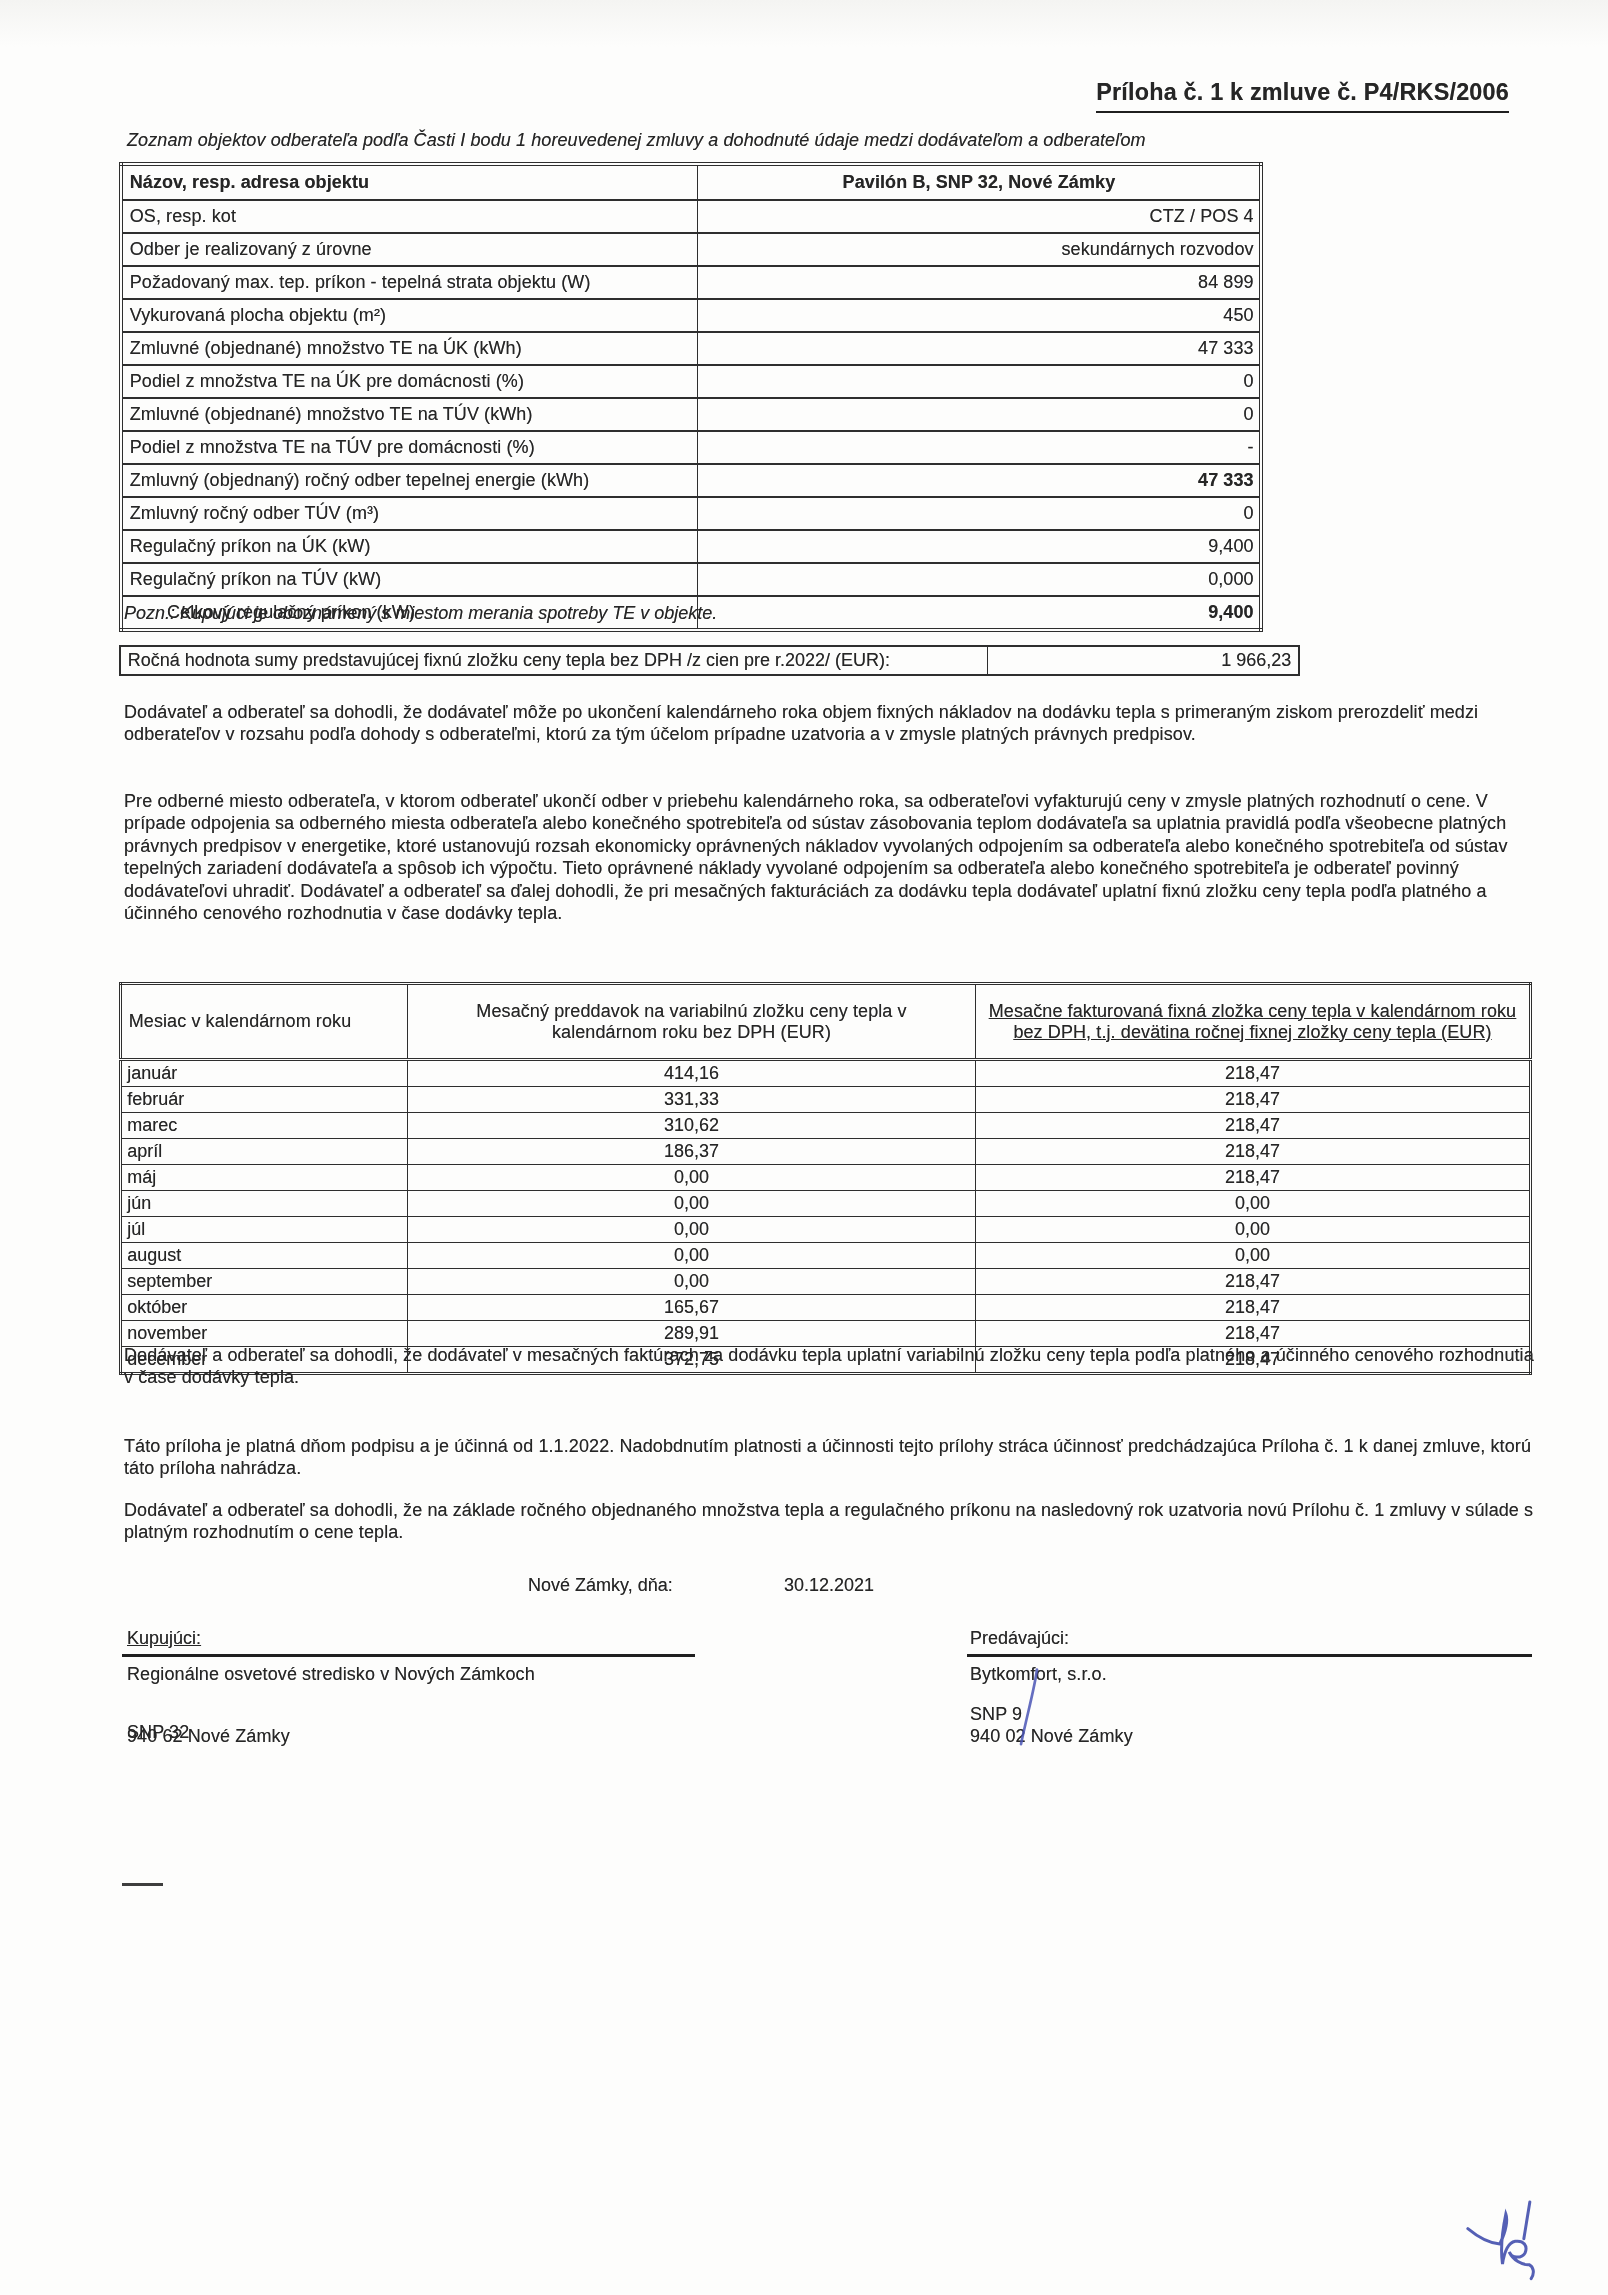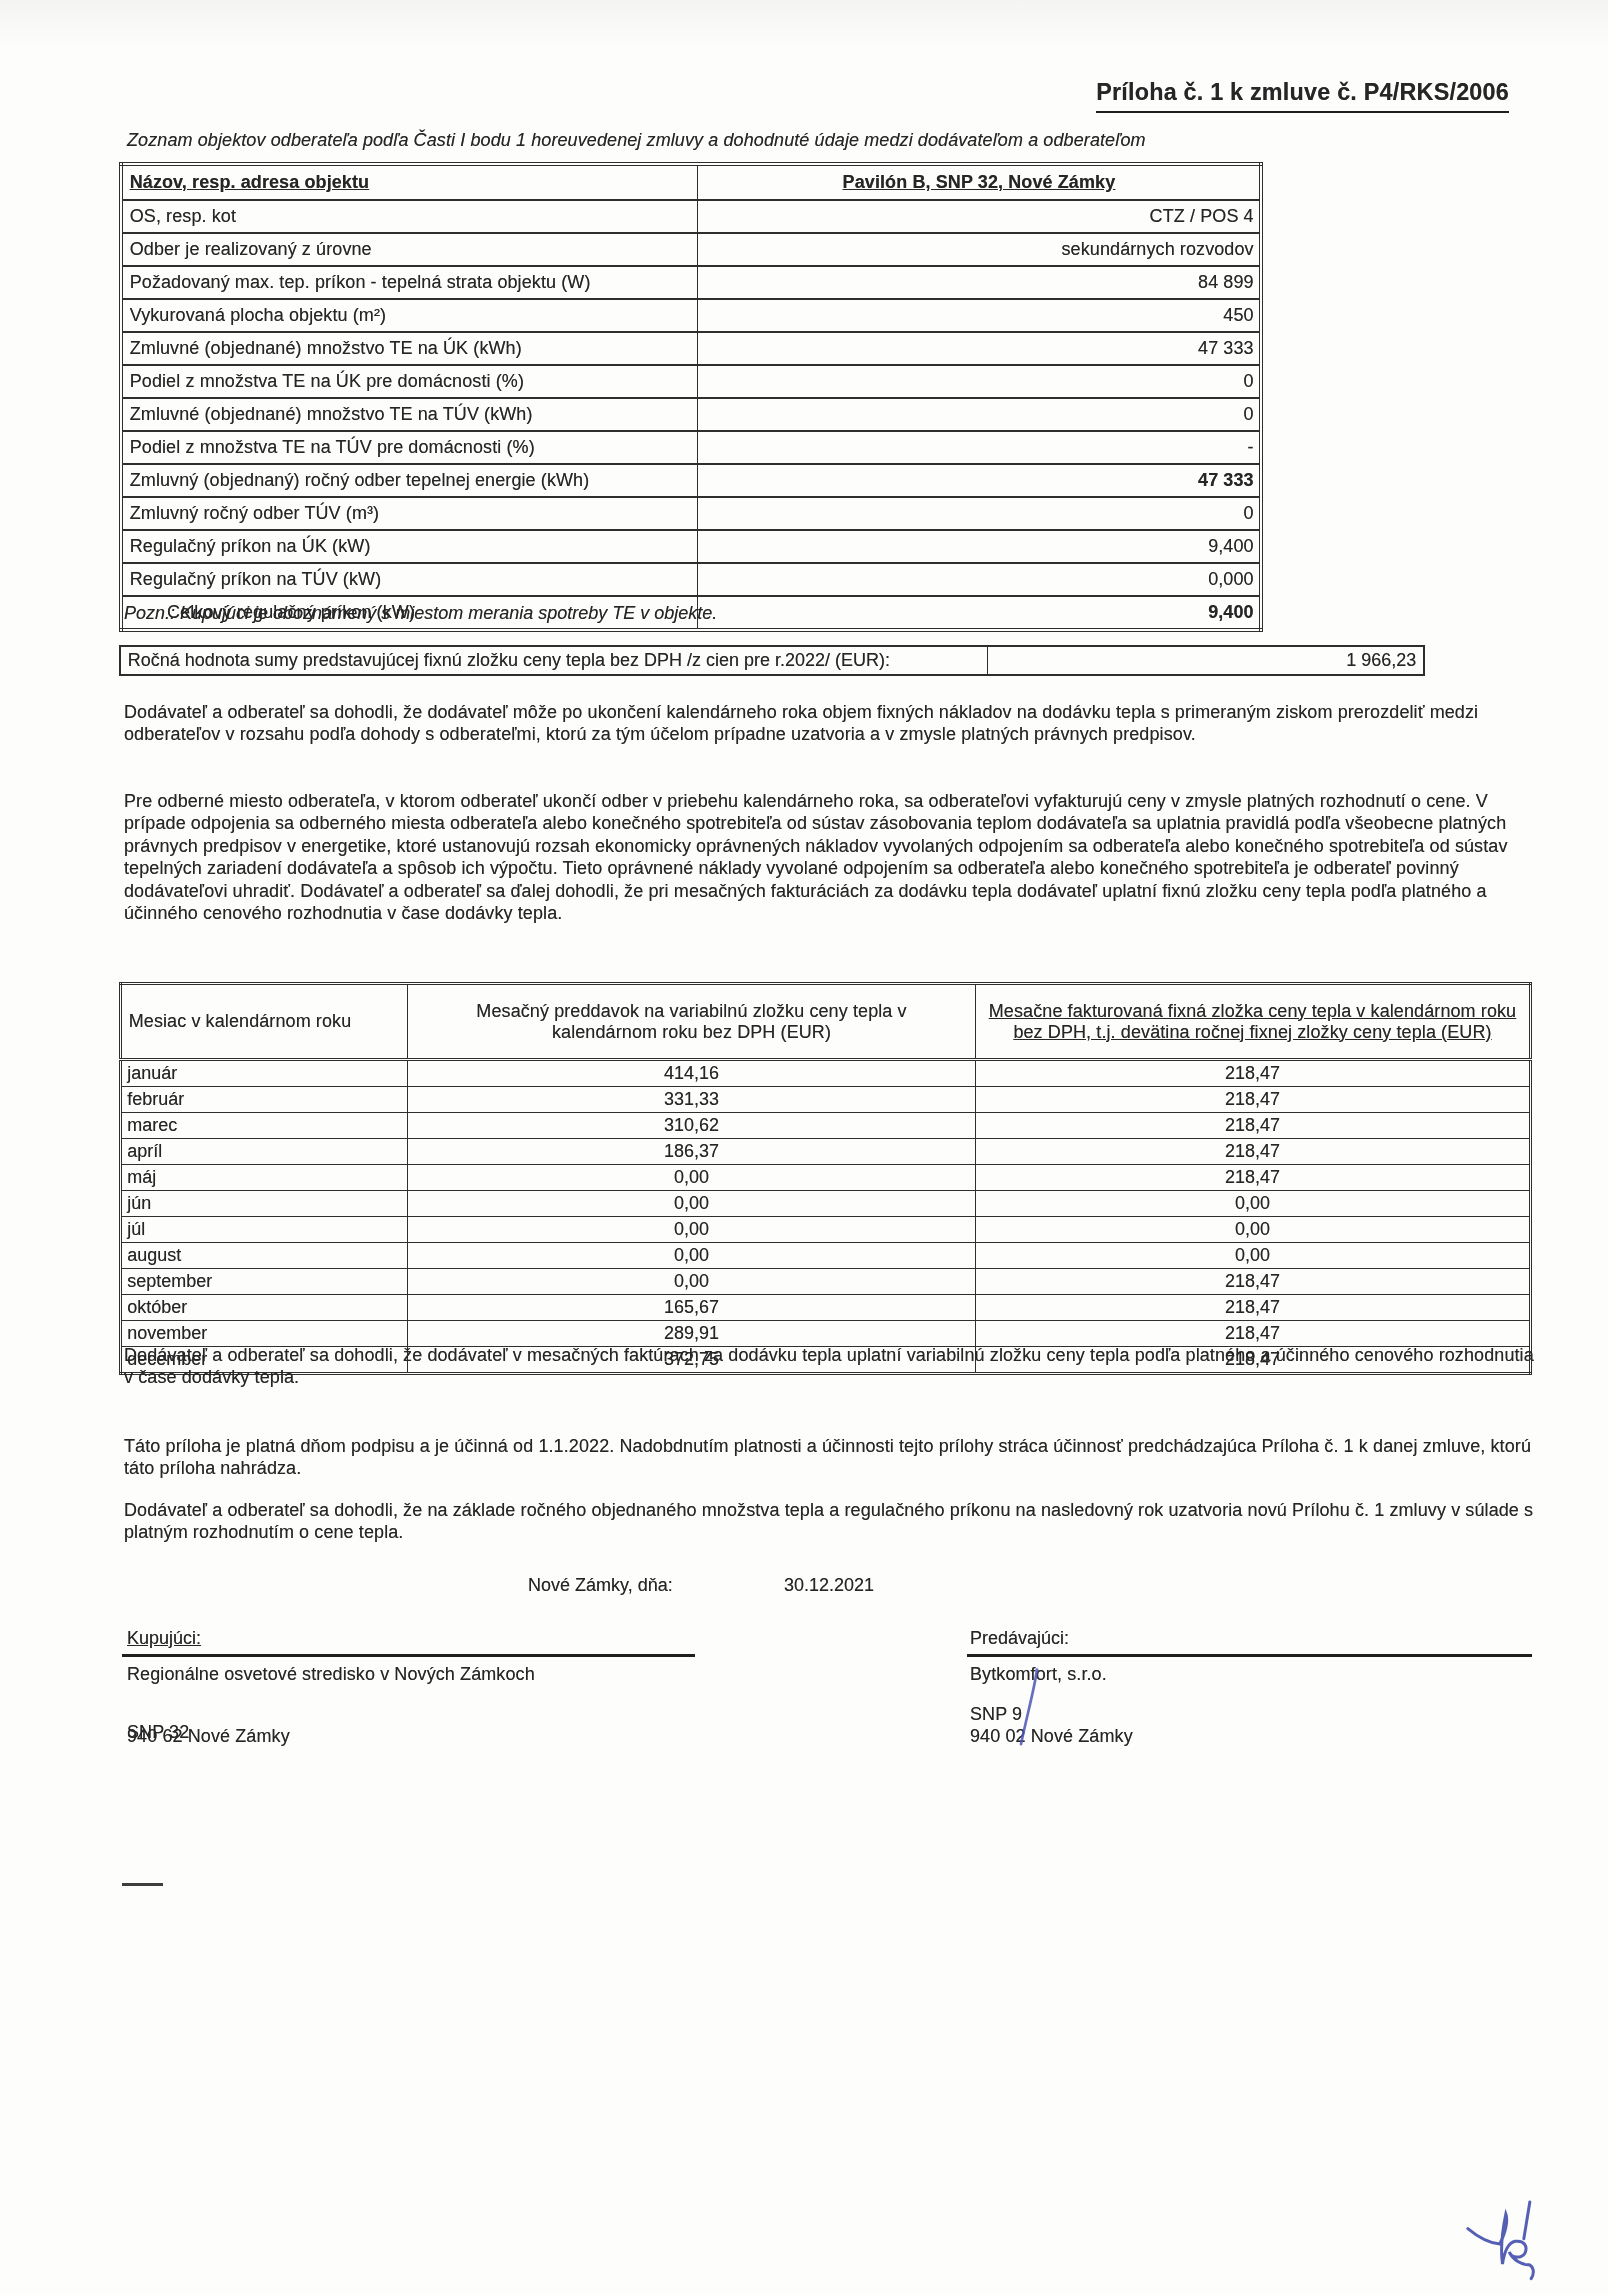--- a/index.html
+++ b/index.html
@@ -24,32 +24,32 @@
 
   
   .objects-wrap { position:absolute; left:119px; top:162px; }
   table.objects { border-collapse:collapse; width:1139px; table-layout:fixed; border:4px double #2e2e2e; }
   table.objects td {
     border-bottom:2.7px double #2e2e2e; font-size:18px;
     padding:0 6.7px; height:31px; vertical-align:middle; letter-spacing:0.1px;
   }
   table.objects tr:last-child td { border-bottom:none;padding-left:44px; }
   table.objects td.val { border-left:1.3px solid #2e2e2e; text-align:right; padding-right:5.3px; }
-  table.objects tr.head td { font-weight:bold; height:33px;text-decoration:underline; }
+  table.objects tr.head td { font-weight:bold; height:33px; }
   table.objects tr.head td.val { text-align:center; }
   table.objects td.b { font-weight:bold; }
 
   .note-line {
     position:absolute; left:124px; top:603px;
     font-style:italic; font-size:18px;
   }
 
   
   .fixed-sum {
-    position:absolute; left:119px; top:645px; width:1306px; height:31px;
+    position:absolute; left:119px; top:645px; width:1181px; height:31px;
     border:2px solid #2e2e2e; display:flex; align-items:stretch; font-size:18px;
     box-sizing:border-box;
   }
   .fixed-sum .lbl { flex:0 0 853px; display:flex; align-items:center; padding:0 6.7px; border-right:1.3px solid #2e2e2e; }
   .fixed-sum .val { flex:1; display:flex; align-items:center; justify-content:flex-end; padding-right:6.7px; }
 
   
   .para { position:absolute; left:124px; width:1417px; font-size:18px; line-height:22.4px; letter-spacing:0.1px; }
   .p1 { top:701px; }
   .p2 { top:790px; }

